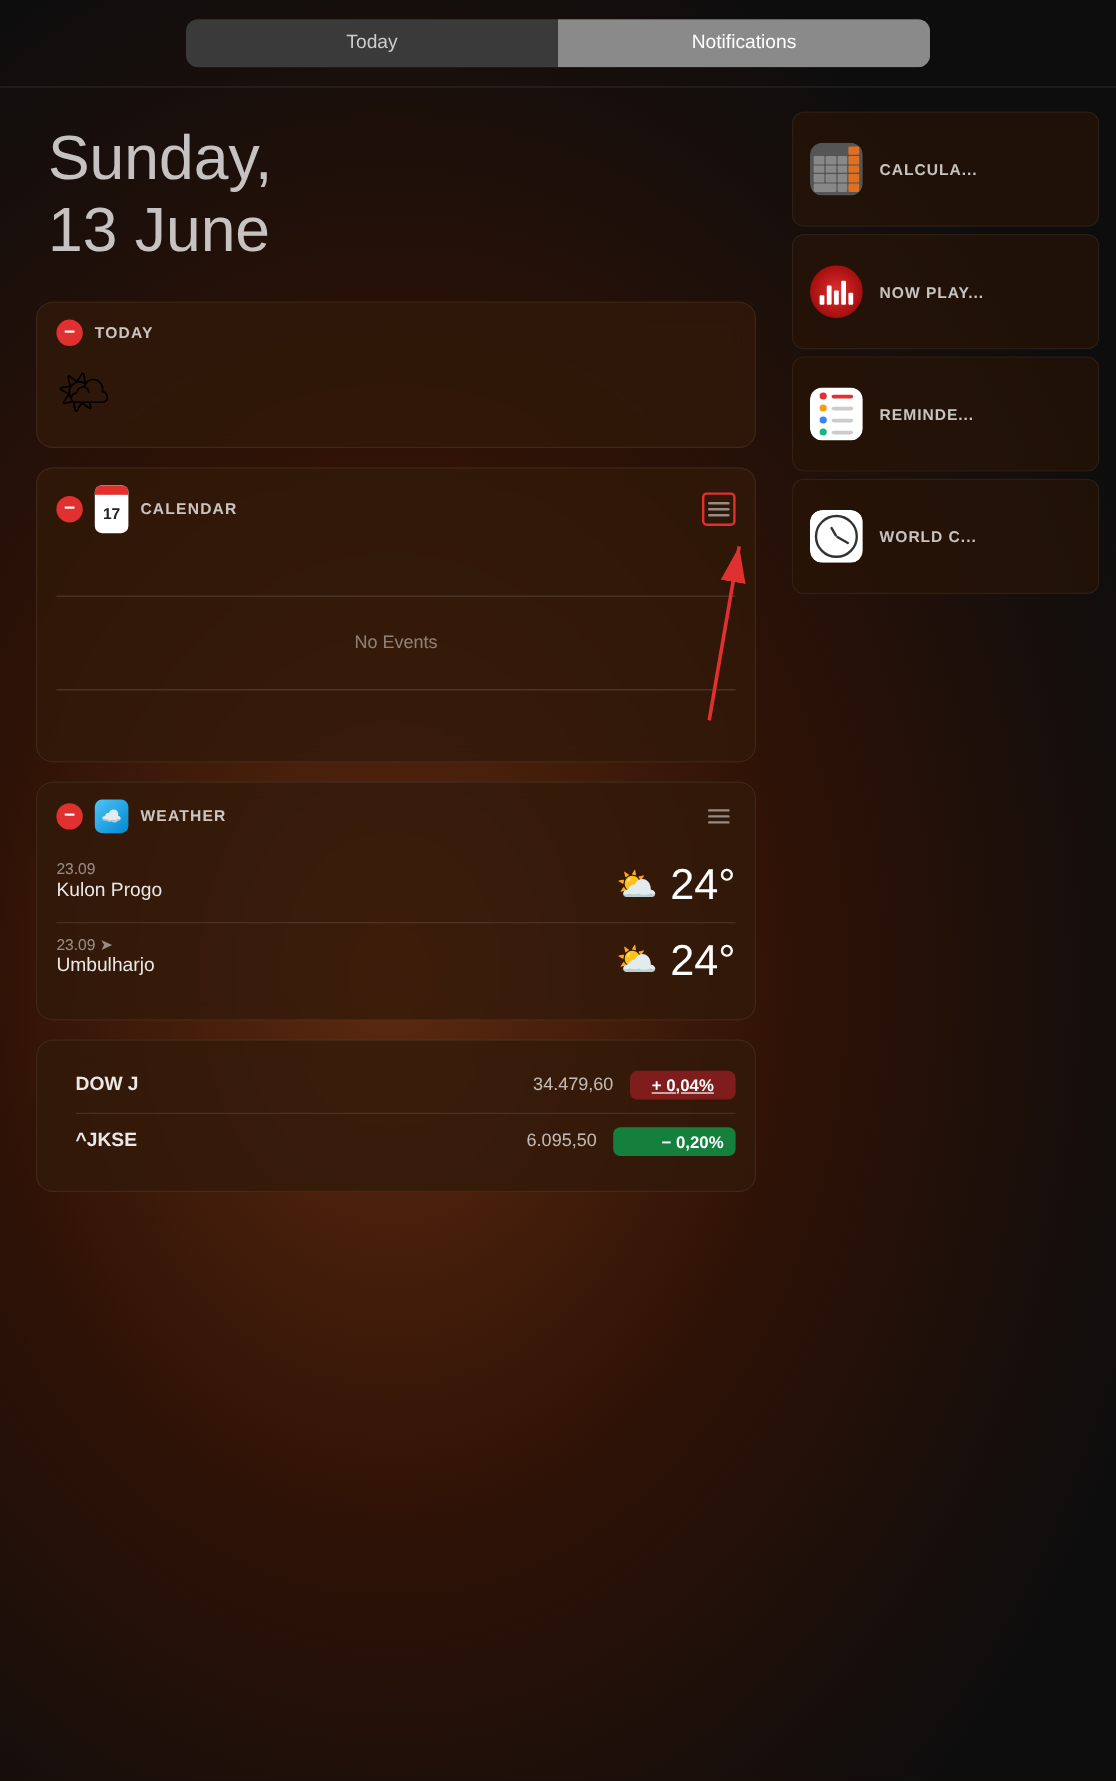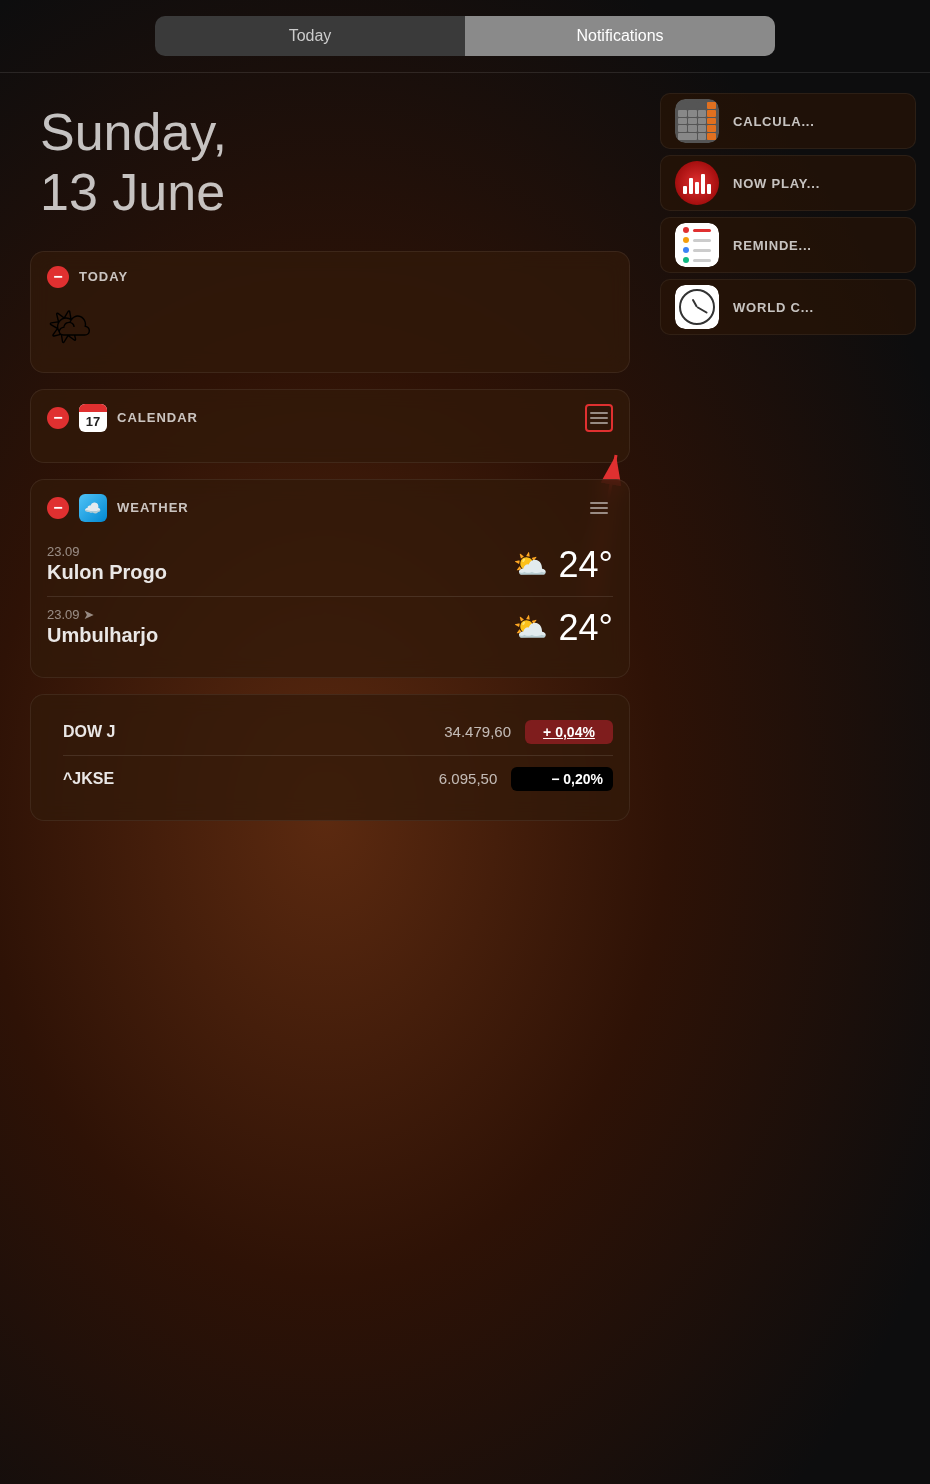--- a/index.html
+++ b/index.html
@@ -238,22 +238,22 @@
     }
 
     .weather-date {
       color: rgba(255,255,255,0.5);
       font-size: 13px;
       margin-bottom: 2px;
     }
 
     .weather-location-name {
       color: rgba(255,255,255,0.9);
-      font-size: 20px;
-      font-weight: 700;
+      font-size: 16px;
+      font-weight: 400;
     }
 
     .weather-right {
       display: flex;
       align-items: center;
       gap: 10px;
     }
 
     .weather-icon-med {
       font-size: 28px;
@@ -300,28 +300,28 @@
       text-align: center;
       color: white;
     }
 
     .stock-badge.positive {
       background: #7f1d1d;
       text-decoration: underline;
     }
 
     .stock-badge.negative {
-      background: #000000;
+      background: #15803d;
       padding-left: 40px;
     }
 
     
     .cal-icon {
       width: 28px;
-      height: 28px;
+      height: 40px;
       border-radius: 6px;
       background: white;
       display: flex;
       flex-direction: column;
       overflow: hidden;
       justify-content: center;
     }
 
     .cal-icon-top {
       height: 8px;
@@ -370,21 +370,21 @@
       flex: 1;
       padding: 10px 14px 10px 10px;
       display: flex;
       flex-direction: column;
       gap: 6px;
     }
 
     .right-widget-item {
       background: rgba(40, 20, 5, 0.7);
       border-radius: 10px;
-      height: 56px;
+      height: 96px;
       display: flex;
       align-items: center;
       padding: 0 14px;
       gap: 14px;
       cursor: pointer;
       border: 1px solid rgba(255,255,255,0.06);
     }
 
     .right-widget-icon {
       width: 44px;
@@ -582,20 +582,25 @@
         <div class="cal-icon widget-icon">
           <div class="cal-icon-top"></div>
           <div class="cal-icon-num">17</div>
         </div>
         <div class="widget-title">CALENDAR</div>
         <div class="widget-menu-btn highlighted">
           <span></span>
           <span></span>
           <span></span>
         </div>
+      </div>
+      <div class="calendar-content">
+        <div class="calendar-divider"></div>
+        <div class="no-events">No Events</div>
+        <div class="calendar-divider"></div>
       </div>
 
       <div class="arrow-annotation" style="top:0;left:0;width:100%;height:100%;">
         <svg class="arrow-svg" width="640" height="220" viewBox="0 0 640 220">
 
           <defs>
             <marker id="arrowhead" markerWidth="10" markerHeight="7" refX="10" refY="3.5" orient="auto">
               <polygon points="0 0, 10 3.5, 0 7" fill="#e03030"></polygon>
             </marker>
           </defs>

